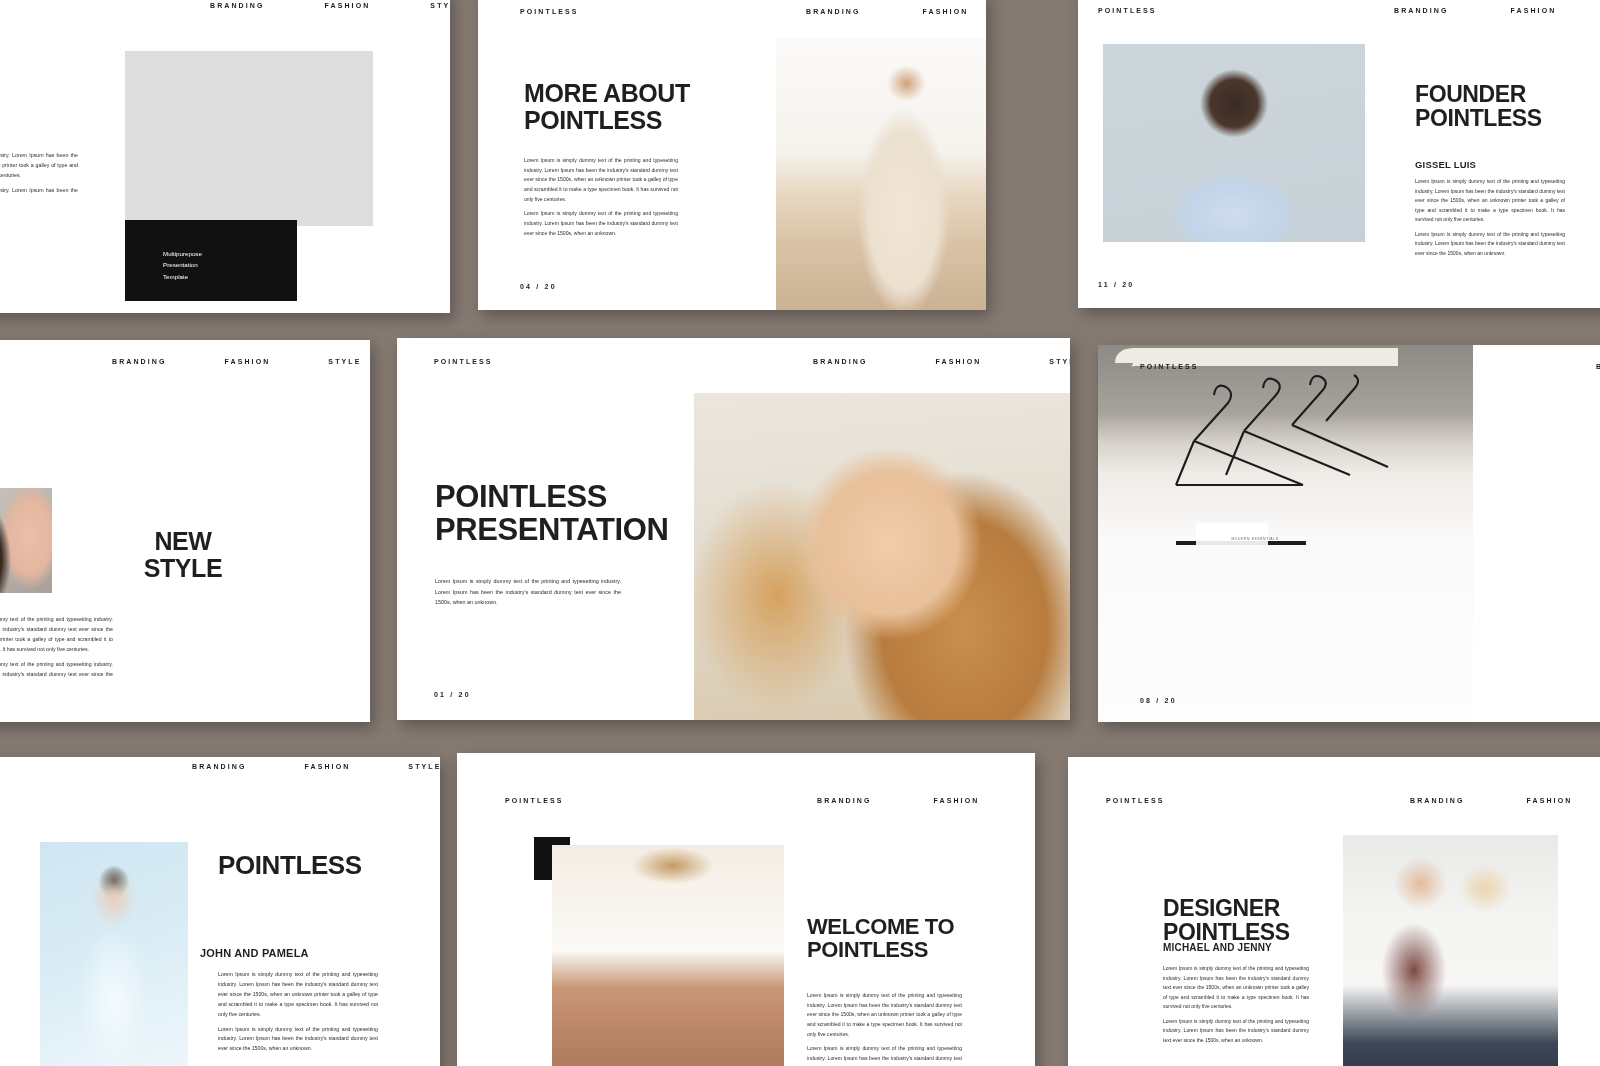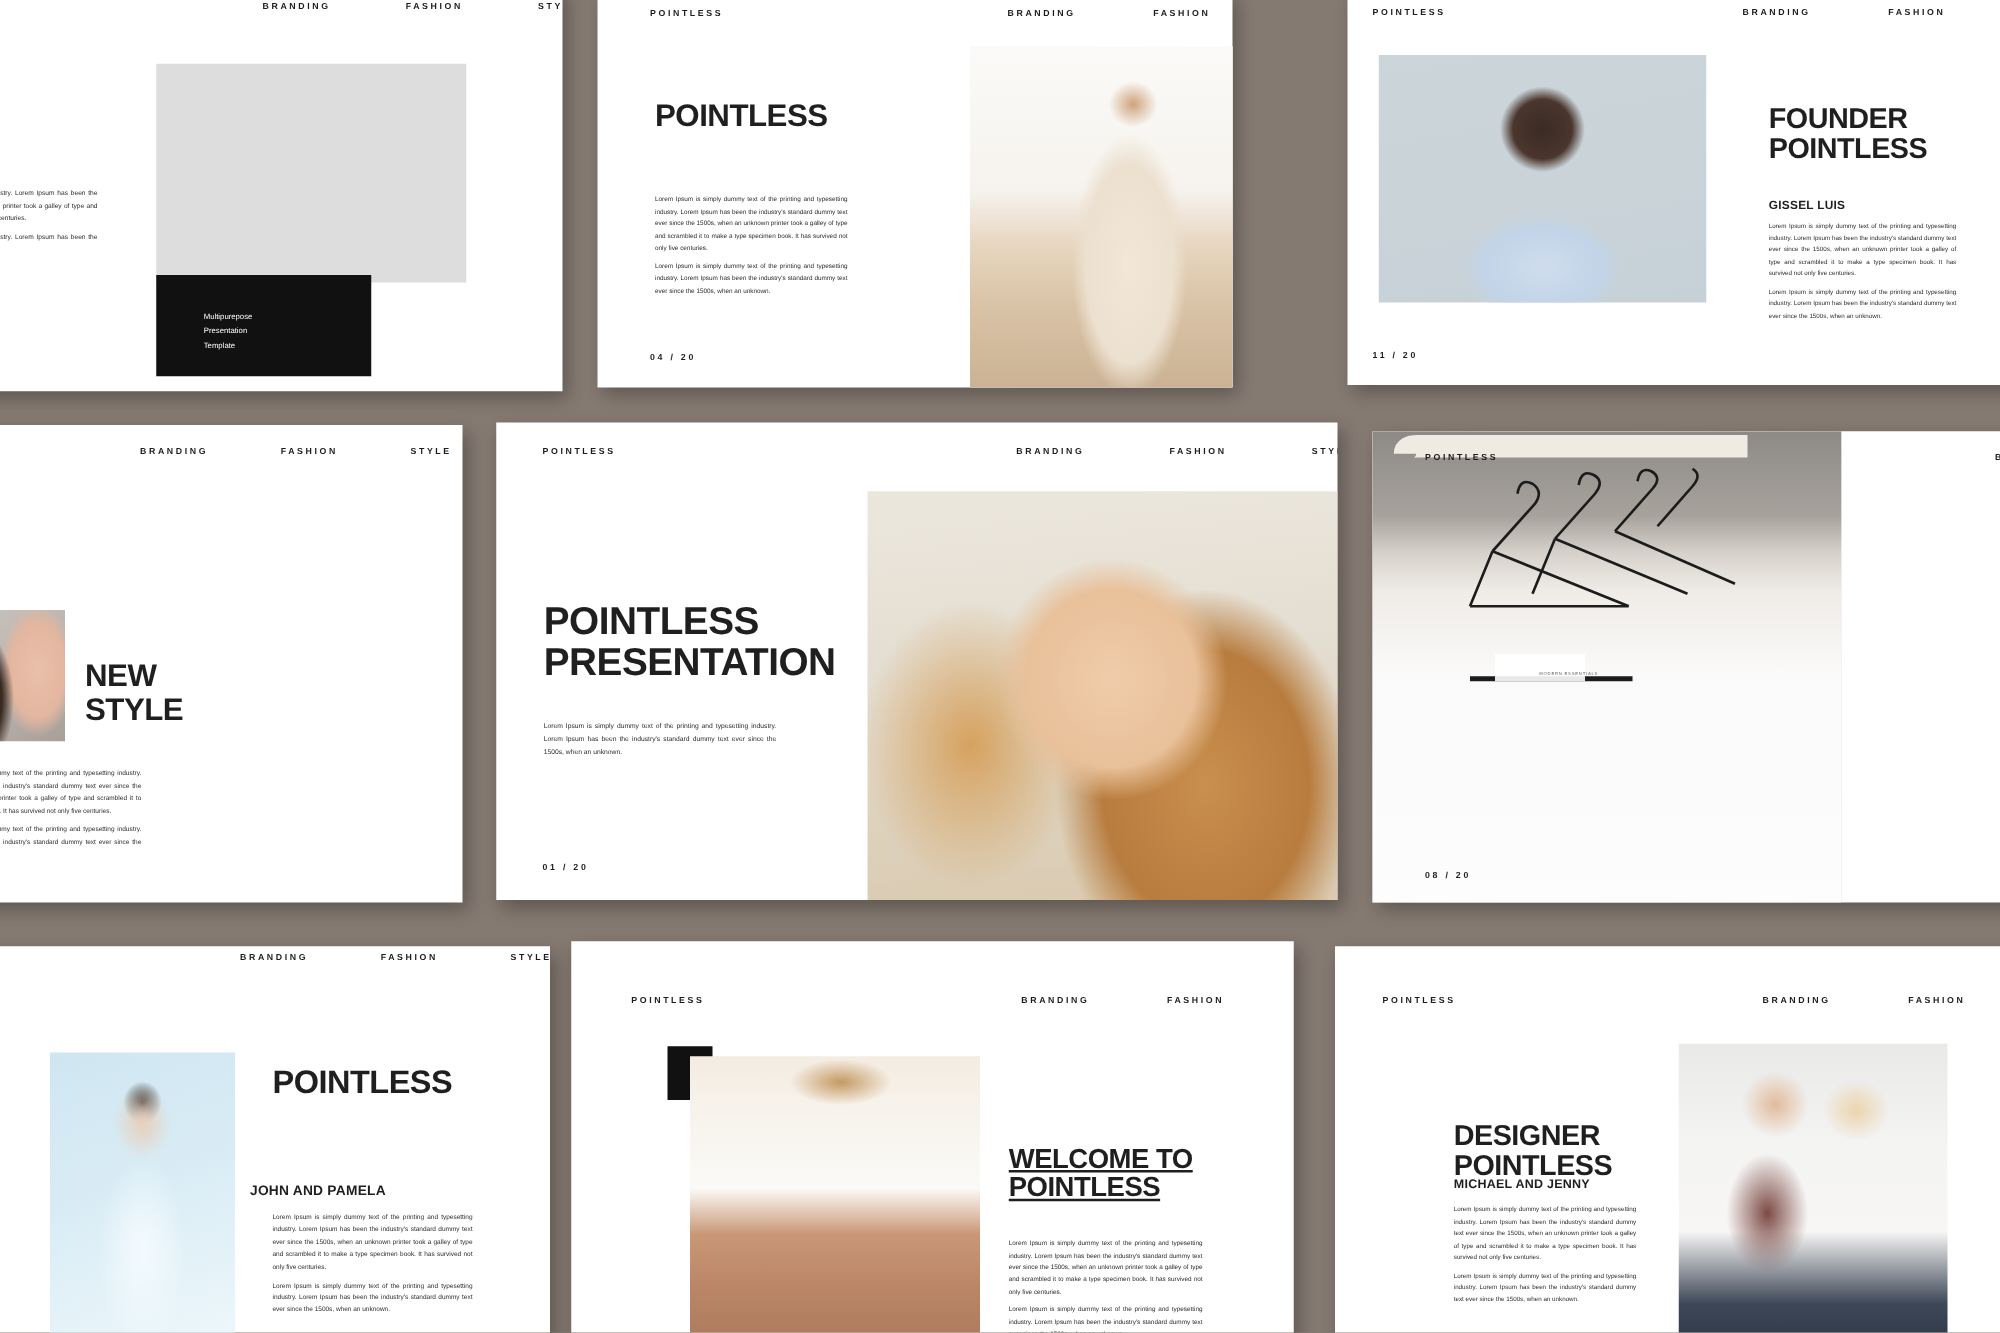--- a/index.html
+++ b/index.html
@@ -175,20 +175,21 @@
 
   <div class="slide" style="left:478px; top:-8px; width:508px; height:318px;">
     <span class="brand" style="left:42px; top:16px;">POINTLESS</span>
     <div class="nav" style="left:328px; top:16px; gap:62px;">
       <span class="nav-item">BRANDING</span>
       <span class="nav-item">FASHION</span>
 
     </div>
 
     <div class="h1" style="position:absolute; left:46px; top:88px; width:280px; font-size:25px;">
+      <div>MORE ABOUT</div>
       <div>POINTLESS</div>
     </div>
 
     <div class="body-copy" style="position:absolute; left:46px; top:164px; width:154px; font-size:5.1px; line-height:1.9;">
       <p>Lorem Ipsum is simply dummy text of the printing and typesetting industry. Lorem Ipsum has been the industry's standard dummy text ever since the 1500s, when an unknown printer took a galley of type and scrambled it to make a type specimen book. It has survived not only five centuries.</p>
       <p>Lorem Ipsum is simply dummy text of the printing and typesetting industry. Lorem Ipsum has been the industry's standard dummy text ever since the 1500s, when an unknown.</p>
     </div>
 
     <span class="pagenum" style="left:42px; bottom:20px;">04 / 20</span>
 
@@ -222,21 +223,21 @@
 
   <div class="slide" style="left:-160px; top:340px; width:530px; height:382px;">
     <div class="nav" style="left:272px; top:18px; gap:58px;">
       <span class="nav-item">BRANDING</span>
       <span class="nav-item">FASHION</span>
       <span class="nav-item">STYLE</span>
     </div>
 
     <div class="photo ph-ear" style="left:90px; top:148px; width:122px; height:105px;"></div>
 
-    <div class="h1" style="position:absolute; left:228px; top:188px; width:230px; font-size:25px;">
+    <div class="h1" style="position:absolute; left:228px; top:188px; width:230px; font-size:25px;text-align:center;">
       <div>NEW</div>
       <div>STYLE</div>
     </div>
 
     <div class="body-copy" style="position:absolute; left:95px; top:275px; width:178px; font-size:5.2px; line-height:1.9;">
       <p>Lorem Ipsum is simply dummy text of the printing and typesetting industry. Lorem Ipsum has been the industry's standard dummy text ever since the 1500s, when an unknown printer took a galley of type and scrambled it to make a type specimen book. It has survived not only five centuries.</p>
       <p>Lorem Ipsum is simply dummy text of the printing and typesetting industry. Lorem Ipsum has been the industry's standard dummy text ever since the 1500s, when an unknown.</p>
     </div>
   </div>
 
@@ -318,21 +319,21 @@
     <div class="nav" style="left:360px; top:44px; gap:62px;">
       <span class="nav-item">BRANDING</span>
       <span class="nav-item">FASHION</span>
 
     </div>
 
     <div class="black-square" style="left:77px; top:84px; width:36px; height:43px;"></div>
 
     <div class="photo ph-topwhite" style="left:95px; top:92px; width:232px; height:230px;"></div>
 
-    <div class="h1" style="position:absolute; left:350px; top:162px; width:230px; font-size:22px;text-decoration:underline;">
+    <div class="h1" style="position:absolute; left:350px; top:162px; width:230px; font-size:22px;">
       <div>WELCOME TO</div>
       <div>POINTLESS</div>
     </div>
 
     <div class="body-copy" style="position:absolute; left:350px; top:238px; width:155px; font-size:5.1px; line-height:1.9;">
       <p>Lorem Ipsum is simply dummy text of the printing and typesetting industry. Lorem Ipsum has been the industry's standard dummy text ever since the 1500s, when an unknown printer took a galley of type and scrambled it to make a type specimen book. It has survived not only five centuries.</p>
       <p>Lorem Ipsum is simply dummy text of the printing and typesetting industry. Lorem Ipsum has been the industry's standard dummy text ever since the 1500s, when an unknown.</p>
     </div>
   </div>
 

